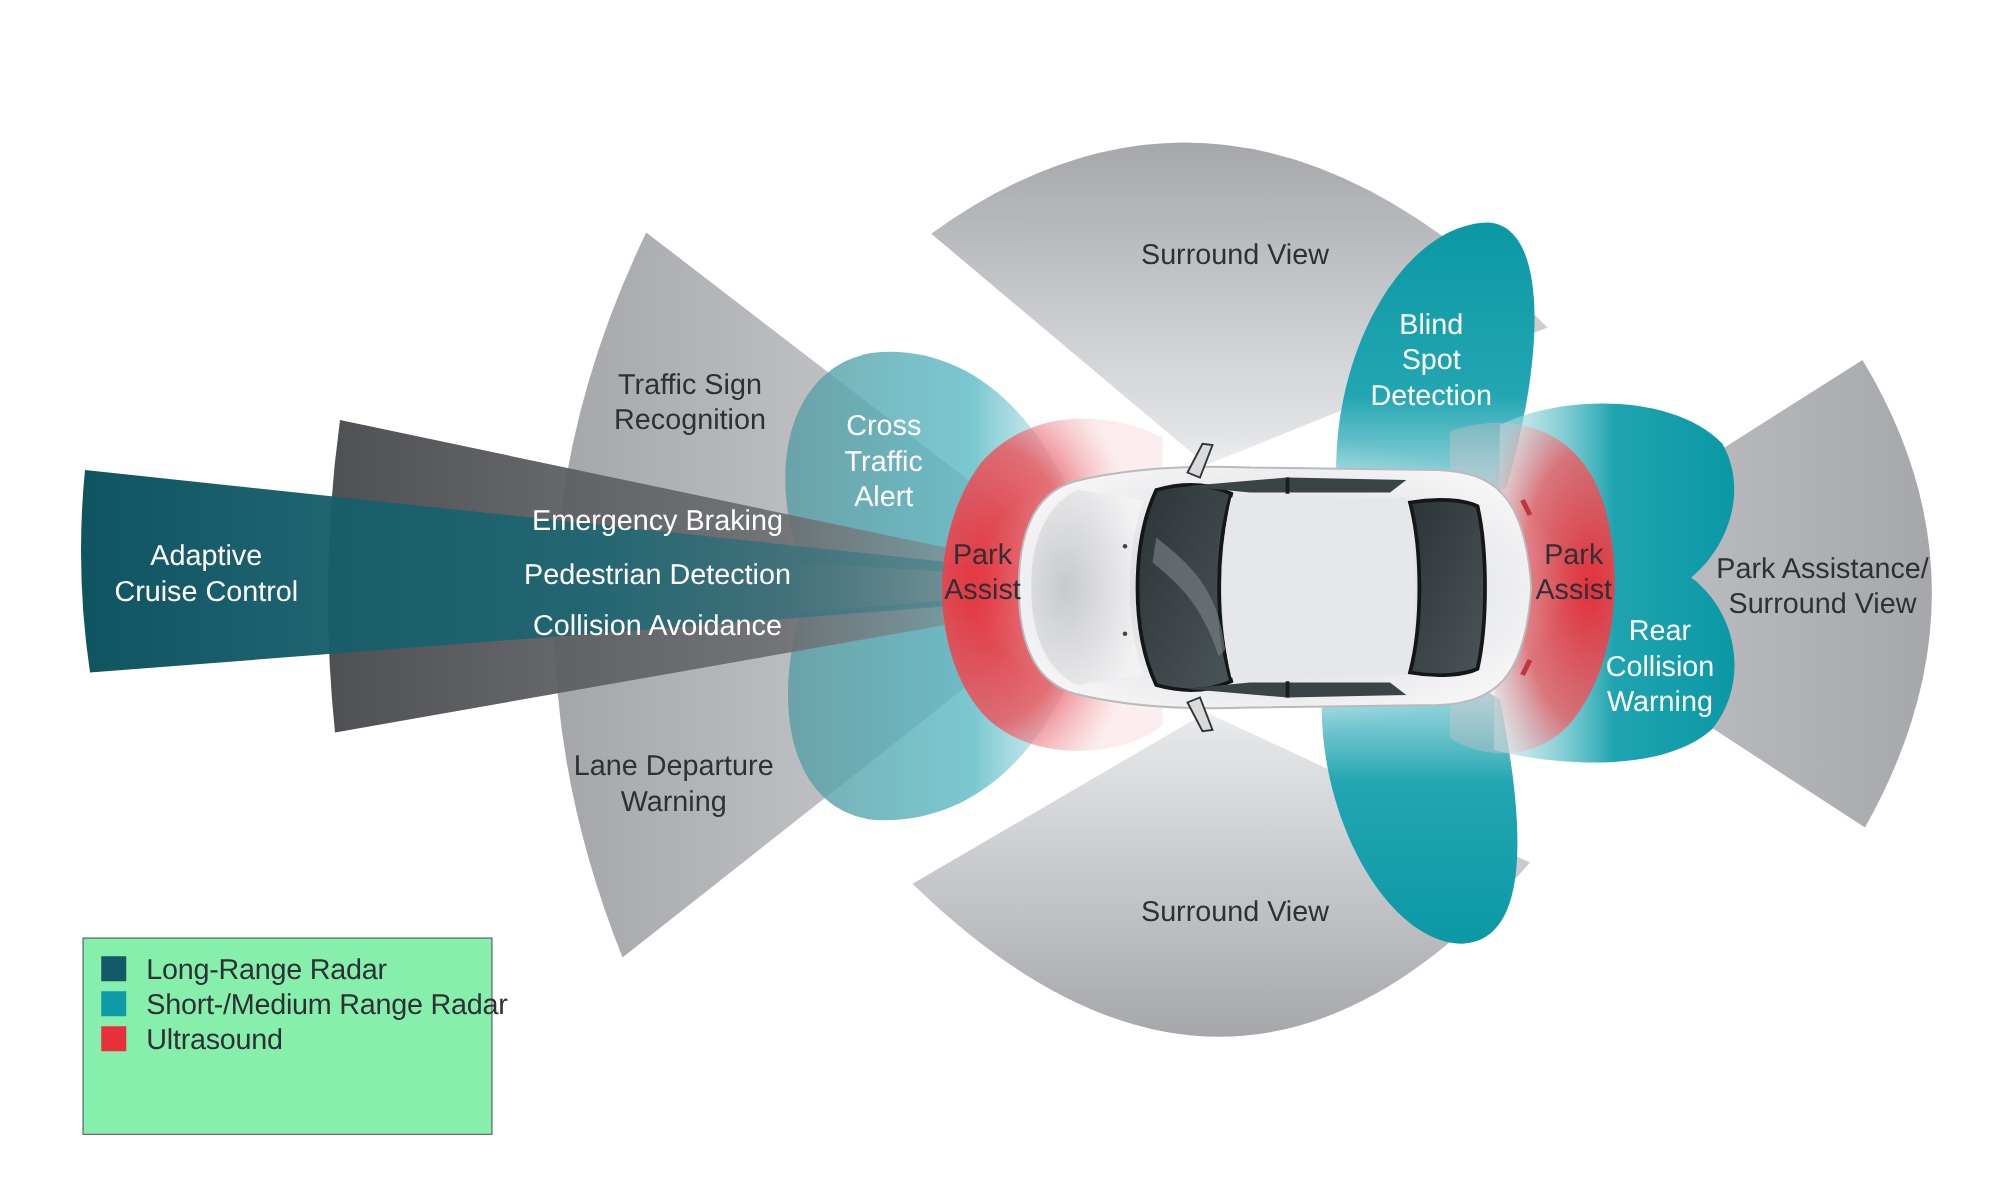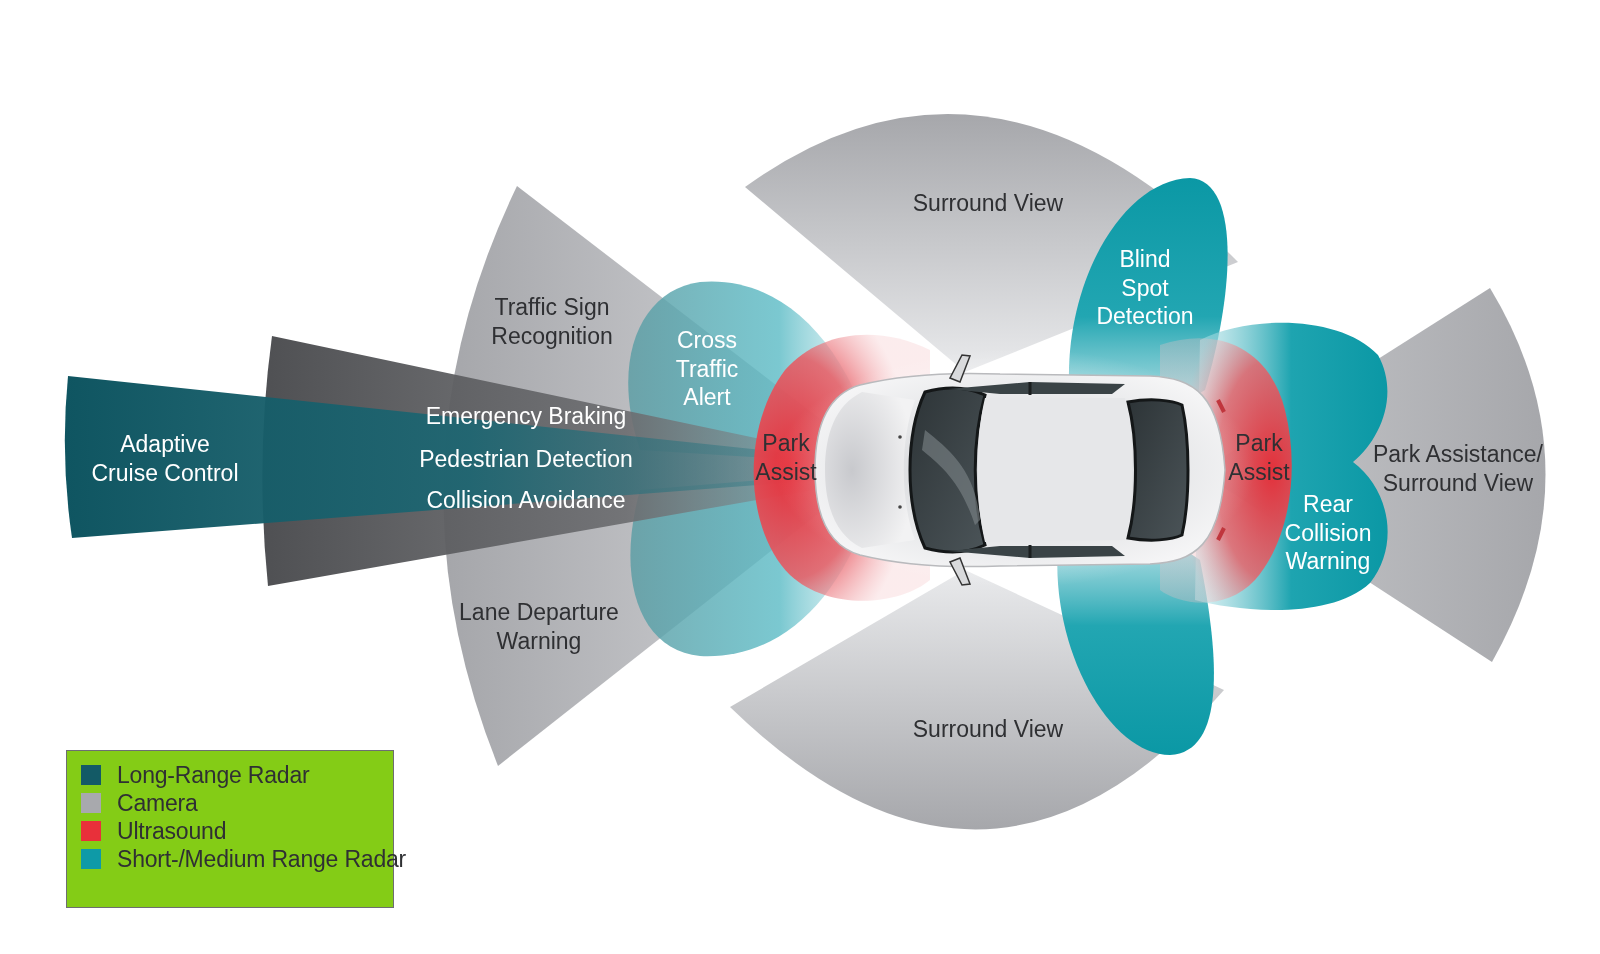--- a/index.html
+++ b/index.html
@@ -4,21 +4,21 @@
 <style>
   html, body { margin:0; padding:0; background:#ffffff; }
   body { width:1600px; height:954px; position:relative; overflow:hidden;
          font-family:"Liberation Sans", "DejaVu Sans", sans-serif; }
   #stage { position:absolute; left:0; top:0; width:1600px; height:954px; }
   svg text { font-family:"Liberation Sans", "DejaVu Sans", sans-serif; }
   .lbl { font-size:23px; text-anchor:middle; }
   .lbl-dark { fill:#2f3033; }
   .lbl-light { fill:#ffffff; }
   .legend { position:absolute; left:66px; top:750px; width:328px; height:158px;
-            background:#84cc16; border:1.5px solid #6d6e71; box-sizing:border-box;
+            background:#86efac; border:1.5px solid #6d6e71; box-sizing:border-box;
             padding:10px 0 0 14px; }
   .legend-row { display:flex; align-items:center; height:28px; }
   .legend-swatch { width:20px; height:20px; margin-right:16px; flex:none; }
   .legend-label { font-size:23px; color:#2f3033; letter-spacing:-0.2px; white-space:nowrap; }
 </style>
 </head>
 <body>
 
 <svg id="stage" width="1600" height="954" viewBox="0 0 1600 954" xmlns="http://www.w3.org/2000/svg">
   <defs>
@@ -158,24 +158,20 @@
       <text class="lbl lbl-dark" x="1458" y="462"><tspan x="1458" dy="0">Park Assistance/</tspan><tspan x="1458" dy="28.5"></tspan><tspan x="1458" dy="28.5">Surround View</tspan></text>
     </g>
 </svg>
 
 <div class="legend">
   <div class="legend-row">
     <span class="legend-swatch" style="background: rgb(19, 90, 102);"></span>
     <span class="legend-label">Long-Range Radar</span>
   </div>
   <div class="legend-row">
-    <span class="legend-swatch" style="background: rgb(168, 169, 173);"></span>
-    <span class="legend-label">Camera</span>
+    <span class="legend-swatch" style="background: rgb(14, 154, 167);"></span>
+    <span class="legend-label">Short-/Medium Range Radar</span>
   </div>
   <div class="legend-row">
     <span class="legend-swatch" style="background: rgb(232, 48, 58);"></span>
     <span class="legend-label">Ultrasound</span>
   </div>
-  <div class="legend-row">
-    <span class="legend-swatch" style="background: rgb(14, 154, 167);"></span>
-    <span class="legend-label">Short-/Medium Range Radar</span>
-  </div>
 </div>
 
 </body></html>

